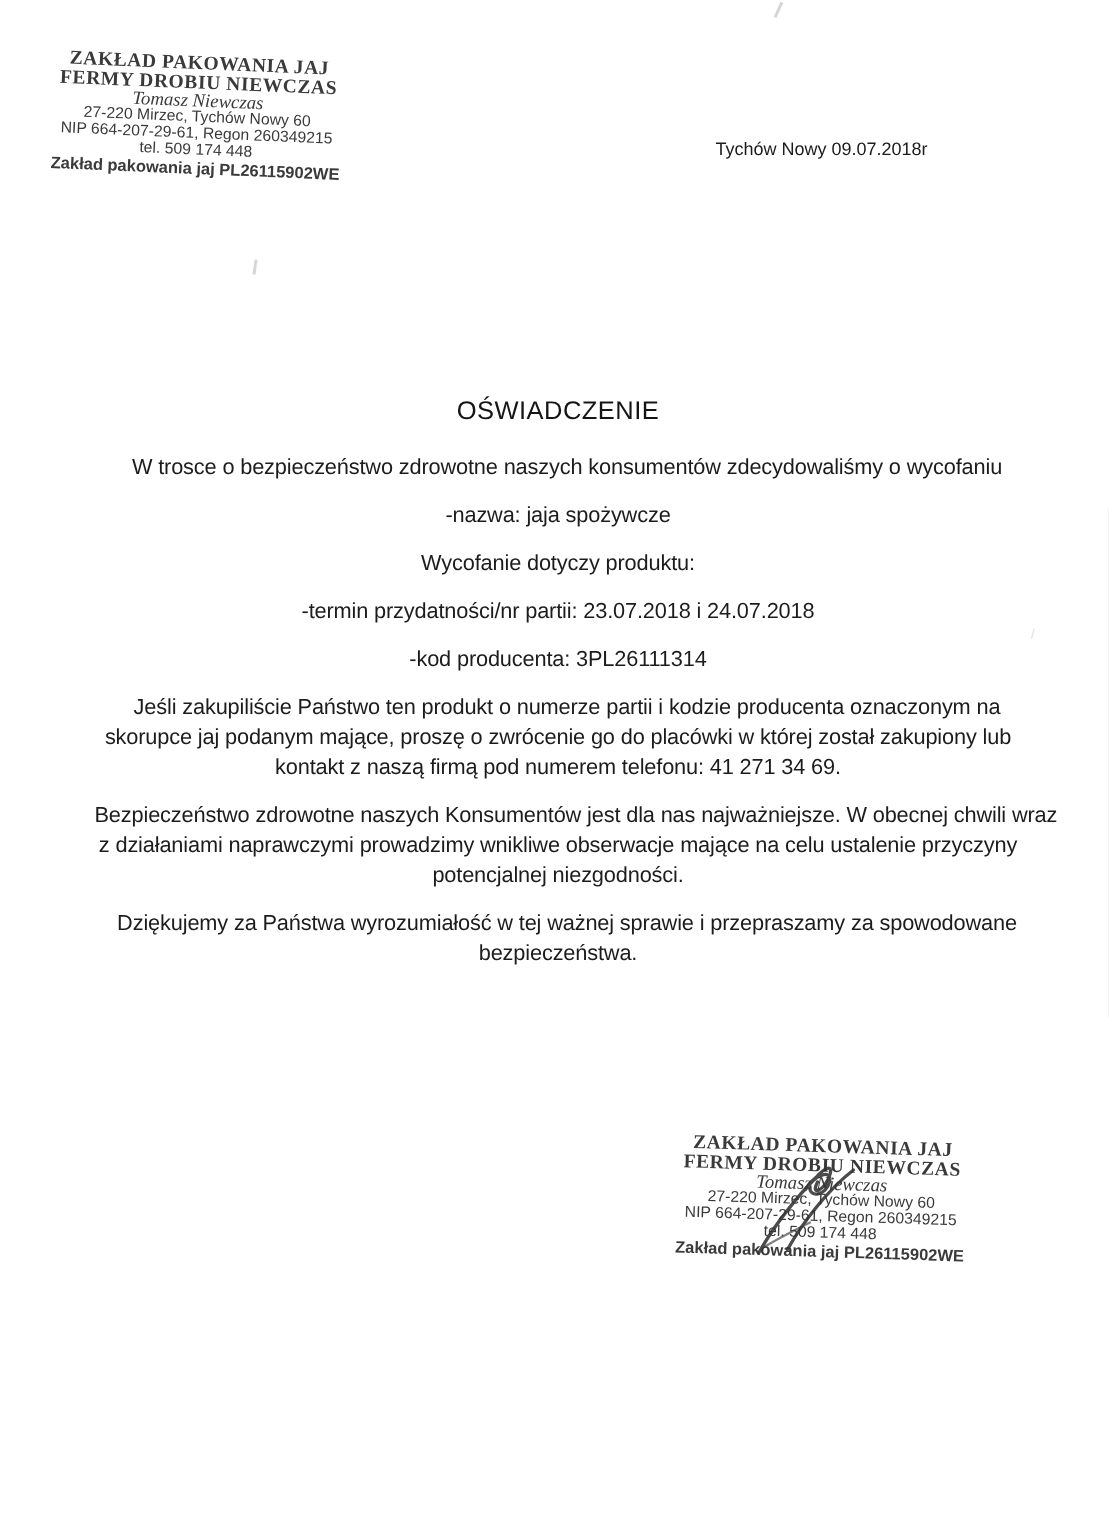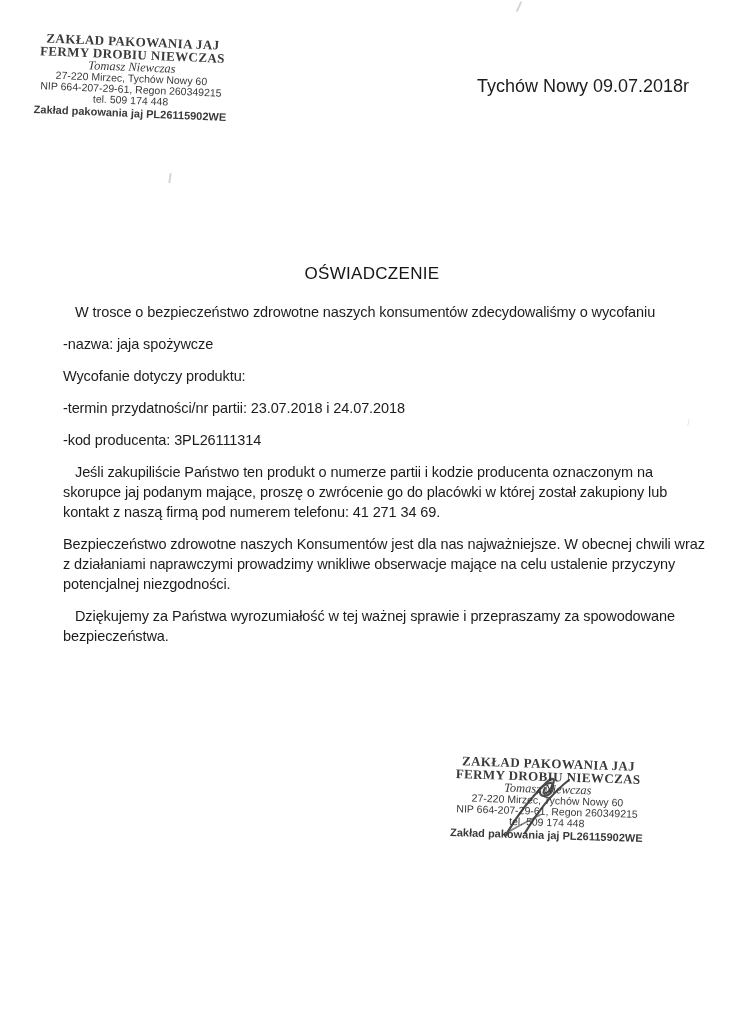--- a/index.html
+++ b/index.html
@@ -46,22 +46,22 @@
     font-weight: 700;
     line-height: 12px;
     margin-top: 1px;
     white-space: nowrap;
   }
 
   
   .date-line {
     position: absolute;
     left: 477px;
-    top: 76px;
-    font-size: 18px;
+    top: 92px;
+    font-size: 12px;
     color: #1c1c1c;
     white-space: nowrap;
   }
 
   
   .doc-body {
     position: absolute;
     left: 63px;
     top: 264px;
     width: 618px;
@@ -72,21 +72,21 @@
   }
   .doc-title {
     text-align: center;
     font-size: 17px;
     font-weight: 400;
     letter-spacing: 0.3px;
     margin: 0 0 18px 0;
     color: #151515;
   }
   .para { margin: 0 0 12px 0; }
-  .line { white-space: nowrap; }
+  .line { white-space: nowrap; text-align: center; }
   .indent { padding-left: 12px; }
 
   
   .signature-svg { position: absolute; left: 440px; top: 745px; }
 
   
   .speck { position: absolute; background: #b5b5b5; opacity: 0.55; }
   .speck-top    { left: 518px; top: 1px;   width: 1.5px; height: 11px; transform: rotate(24deg); }
   .speck-mid    { left: 169px; top: 173px; width: 1.5px; height: 10px; transform: rotate(8deg); }
   .speck-right  { left: 688px; top: 419px; width: 1px;   height: 7px;  transform: rotate(14deg); opacity: 0.35; }

